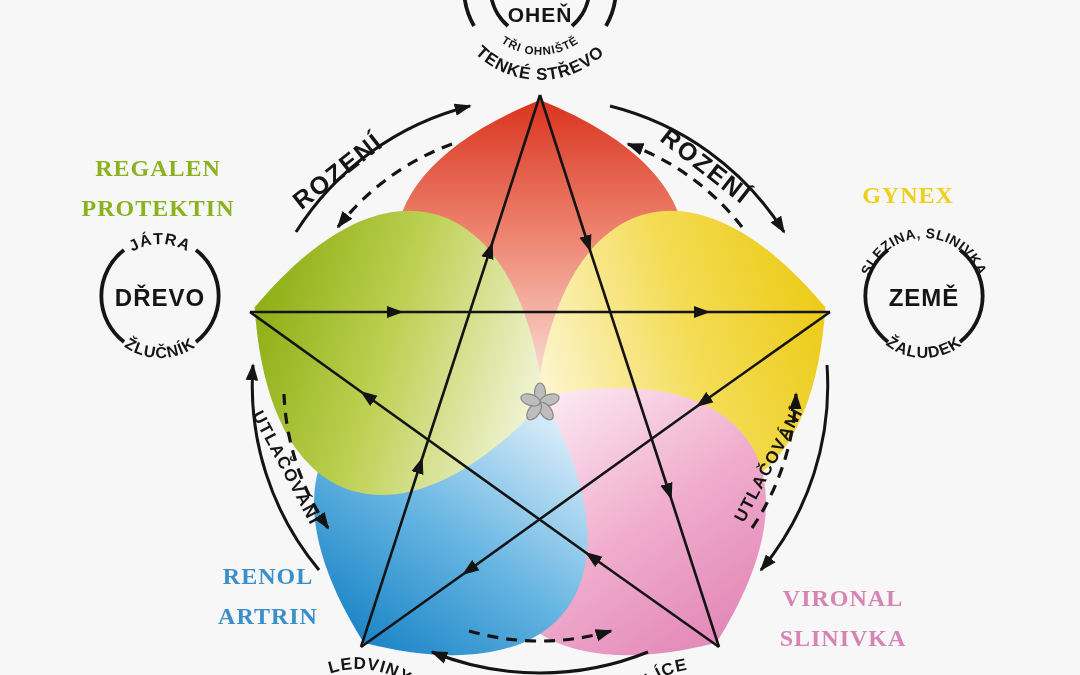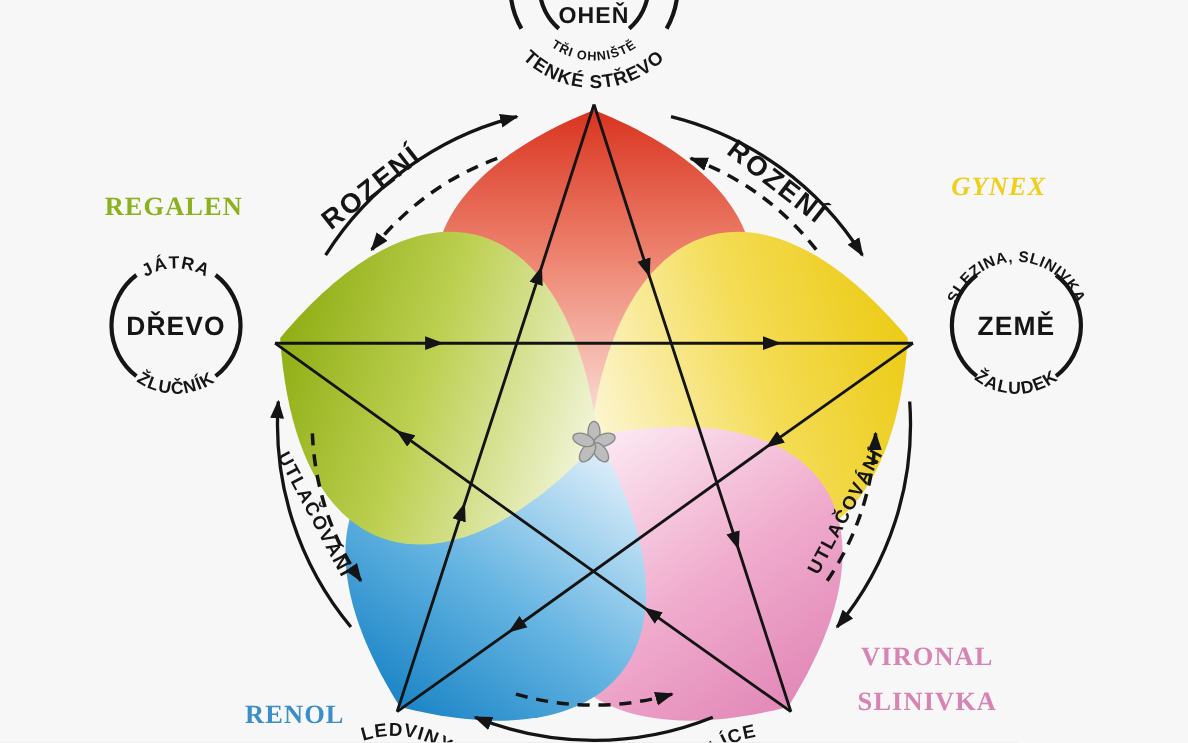--- a/index.html
+++ b/index.html
@@ -176,25 +176,27 @@
     </g>
   </svg>
 
   <div class="lbl rozeni left">ROZENÍ</div>
   <div class="lbl rozeni right">ROZENÍ</div>
   <div class="lbl utlac left">UTLAČOVÁNÍ</div>
   <div class="lbl utlac right">UTLAČOVÁNÍ</div>
 
   <div class="products green" style="left:158px;top:188px;">
     <div>REGALEN</div>
-  </div>
-  <div class="products yellow" style="left:908px;top:170px;font-style:italic;">
+    <div>PROTEKTIN</div>
+  </div>
+  <div class="products yellow" style="left:908px;top:195px;">
     <div>GYNEX</div>
   </div>
-  <div class="products blue" style="left:268px;top:650px;">
+  <div class="products blue" style="left:268px;top:596px;">
     <div>RENOL</div>
+    <div>ARTRIN</div>
   </div>
   <div class="products pink" style="left:843px;top:618px;">
     <div>VIRONAL</div>
     <div>SLINIVKA</div>
   </div>
 
 </div>
 
 </body></html>

